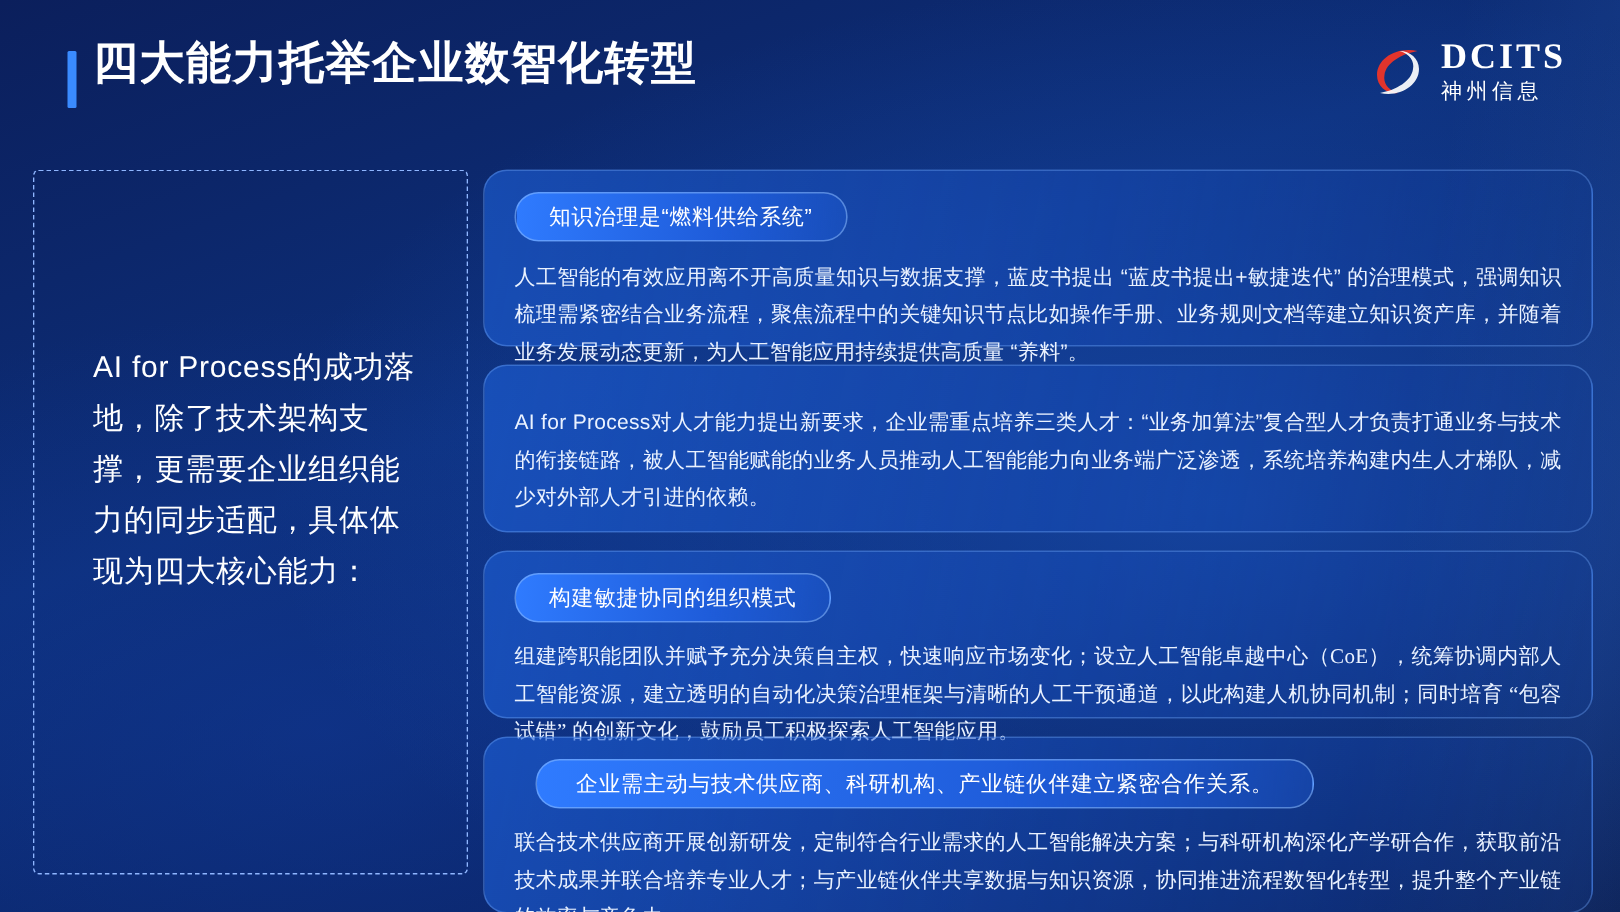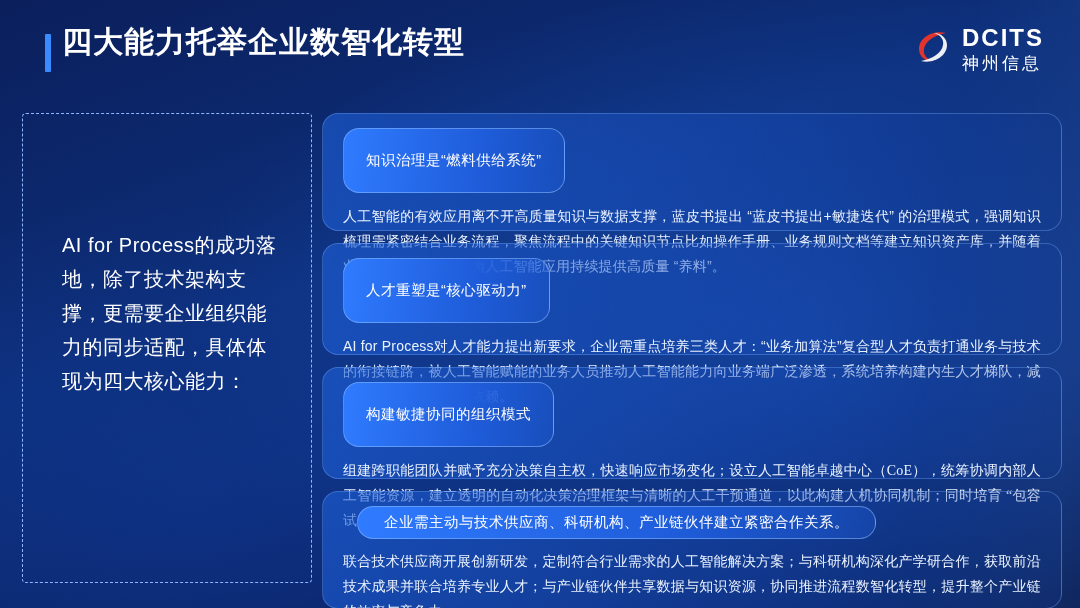--- a/index.html
+++ b/index.html
@@ -61,40 +61,42 @@
     font-weight: bold;
     color: #ffffff;
     letter-spacing: 1px;
     white-space: nowrap;
   }
   .logo {
     position: absolute;
     right: 36px;
     top: 8px;
     display: flex;
+    align-items: center;
     gap: 8px;
+    font-family: Liberation Serif, serif;
   }
   .logo-mark {
     width: 42px;
     height: 42px;
     position: relative;
   }
   .logo-text {
     display: flex;
     flex-direction: column;
     line-height: 1;
   }
   .logo-text .en {
     font-size: 24px;
     font-weight: bold;
     color: #ffffff;
     letter-spacing: 2px;
   }
   .logo-text .cn {
-    font-size: 17px;
+    font-size: 14px;
     color: #ffffff;
     letter-spacing: 3px;
     margin-top: 5px;
   }
 
   
   .left-panel {
     position: absolute;
     left: 22px;
     top: 113px;
@@ -131,21 +133,21 @@
     background: linear-gradient(100deg, rgba(30,95,215,0.62) 0%, rgba(24,78,190,0.42) 55%, rgba(18,60,150,0.20) 100%);
     border: 1px solid rgba(120,175,255,0.35);
   }
   .card.c1 { height: 118px; }
   .card.c2 { height: 112px; }
   .card.c3 { height: 112px; font-family: Liberation Serif, serif; }
   .card.c4 { height: 118px; }
 
   .chip {
     display: inline-block;
-    padding: 22px 22px;
+    padding: 6px 22px;
     border-radius: 16px;
     background: linear-gradient(95deg, #2f7bff 0%, #1f5ddb 60%, rgba(31,93,219,0.35) 100%);
     color: #ffffff;
     font-size: 14.5px;
     letter-spacing: 0.5px;
     border: 1px solid rgba(150,195,255,0.5);
     white-space: nowrap;
   }
   .chip.wide {
     padding: 6px 26px;
@@ -192,21 +194,20 @@
   <div class="left-text">AI for Process的成功落地，除了技术架构支撑，更需要企业组织能力的同步适配，具体体现为四大核心能力：</div>
 
   <div class="cards">
 
     <div class="card c1">
       <span class="chip">知识治理是“燃料供给系统”</span>
       <div class="card-body">人工智能的有效应用离不开高质量知识与数据支撑，蓝皮书提出 “蓝皮书提出+敏捷迭代” 的治理模式，强调知识梳理需紧密结合业务流程，聚焦流程中的关键知识节点比如操作手册、业务规则文档等建立知识资产库，并随着业务发展动态更新，为人工智能应用持续提供高质量 “养料”。</div>
     </div>
 
     <div class="card c2">
-      <span class="chip">人才重塑是“核心驱动力”</span>
       <div class="card-body">AI for Process对人才能力提出新要求，企业需重点培养三类人才：“业务加算法”复合型人才负责打通业务与技术的衔接链路，被人工智能赋能的业务人员推动人工智能能力向业务端广泛渗透，系统培养构建内生人才梯队，减少对外部人才引进的依赖。</div>
     </div>
 
     <div class="card c3">
       <span class="chip">构建敏捷协同的组织模式</span>
       <div class="card-body">组建跨职能团队并赋予充分决策自主权，快速响应市场变化；设立人工智能卓越中心（CoE），统筹协调内部人工智能资源，建立透明的自动化决策治理框架与清晰的人工干预通道，以此构建人机协同机制；同时培育 “包容试错” 的创新文化，鼓励员工积极探索人工智能应用。</div>
     </div>
 
     <div class="card c4">
       <span class="chip wide">企业需主动与技术供应商、科研机构、产业链伙伴建立紧密合作关系。</span>

